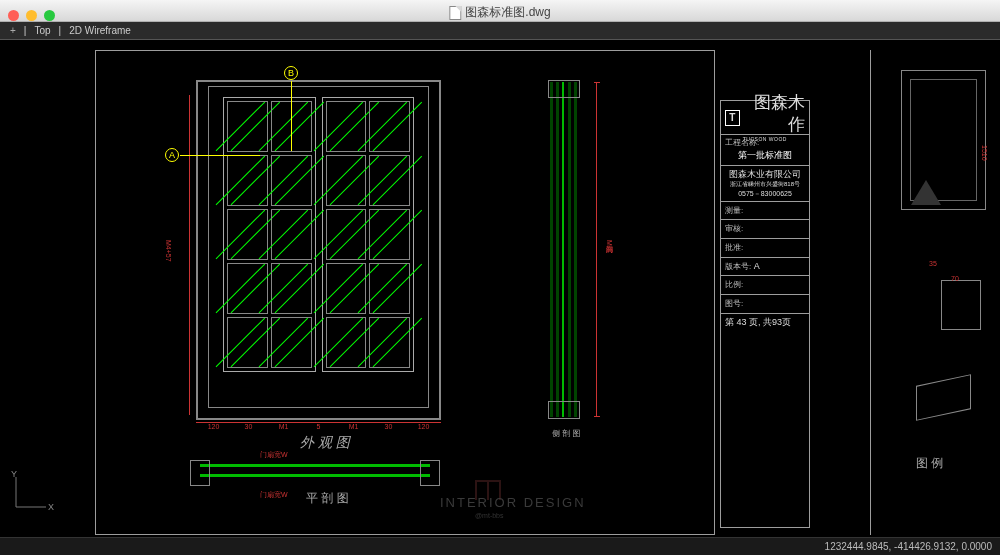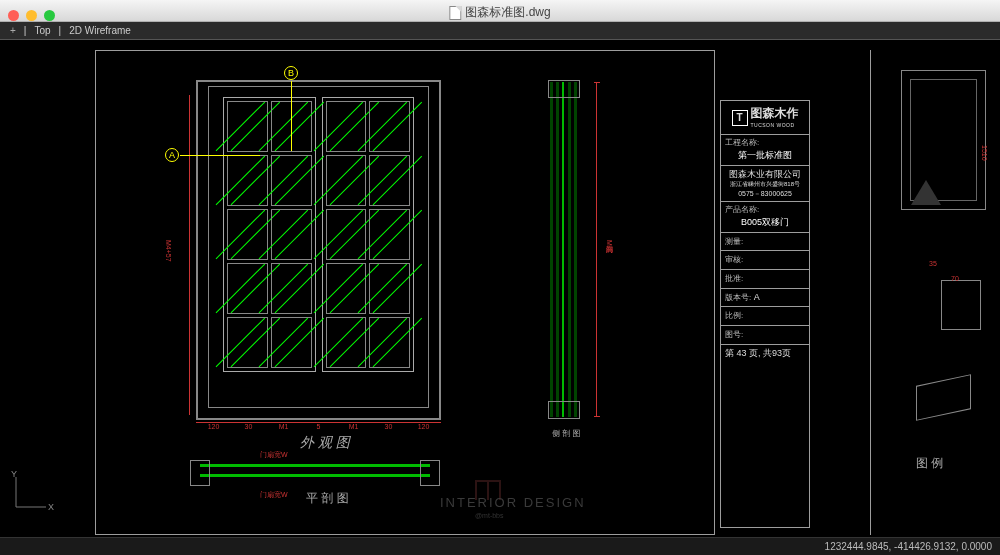--- a/index.html
+++ b/index.html
@@ -73,21 +73,21 @@
   .plan .block.l{left:-10px;} .plan .block.r{right:-10px;}
   .plan-label { position:absolute; top:450px; left:306px; font-size:12px; color:#aaa; }
   .plan-dim-t { position:absolute; top:410px; left:260px; font-size:7px; color:#c33; }
   .plan-dim-b { position:absolute; top:450px; left:260px; font-size:7px; color:#c33; }
   
   
   .titleblock { position:absolute; top:60px; left:720px; width:90px; height:428px; border:1px solid #9d9d9d; font-size:9px; color:#ddd; background:#000; }
   .tb-row { border-bottom:1px solid #9d9d9d; padding:3px 4px; line-height:1.3; }
   .tb-logo { height:34px; display:flex; align-items:center; justify-content:center; gap:3px; }
   .tb-logo-icon { width:16px; height:16px; border:1px solid #fff; display:flex; align-items:center; justify-content:center; font-size:10px; font-weight:bold; }
-  .tb-logo-text { font-size:12px; font-weight:bold; }
+  .tb-logo-text { font-size:17px; font-weight:normal;text-align:right; }
   .tb-logo-sub { font-size:5px; letter-spacing:0.5px; }
   .tb-company { font-size:9px; text-align:center; }
   .tb-label { font-size:8px; color:#bbb; }
   .tb-val { font-size:9px; color:#fff; padding-top:2px; text-align:center; }
   .tb-tall { height:44px; }
   
   
   .detail-r { position:absolute; top:10px; right:0; width:130px; height:485px; border-left:1px solid #9d9d9d; }
   .det-shape { position:absolute; border:1px solid #888; }
   .det1 { top:20px; left:30px; width:85px; height:140px; }
@@ -221,24 +221,20 @@
       </div>
     </div>
     <div class="tb-row">
       <div class="tb-label">工程名称:</div>
       <div class="tb-val">第一批标准图</div>
     </div>
     <div class="tb-row tb-company">
       <div>图森木业有限公司</div>
       <div style="font-size:6px">浙江省嵊州市兴盛街818号</div>
       <div style="font-size:7px">0575－83000625</div>
-    </div>
-    <div class="tb-row">
-      <div class="tb-label">产品名称:</div>
-      <div class="tb-val">B005双移门</div>
     </div>
     <div class="tb-row"><span class="tb-label">测量:</span></div>
     <div class="tb-row"><span class="tb-label">审核:</span></div>
     <div class="tb-row"><span class="tb-label">批准:</span></div>
     <div class="tb-row"><span class="tb-label">版本号:</span> <span>A</span></div>
     <div class="tb-row"><span class="tb-label">比例:</span></div>
     <div class="tb-row"><span class="tb-label">图号:</span></div>
     <div class="tb-row" style="border-bottom:none">第 43 页, 共93页</div>
   </div>
 

